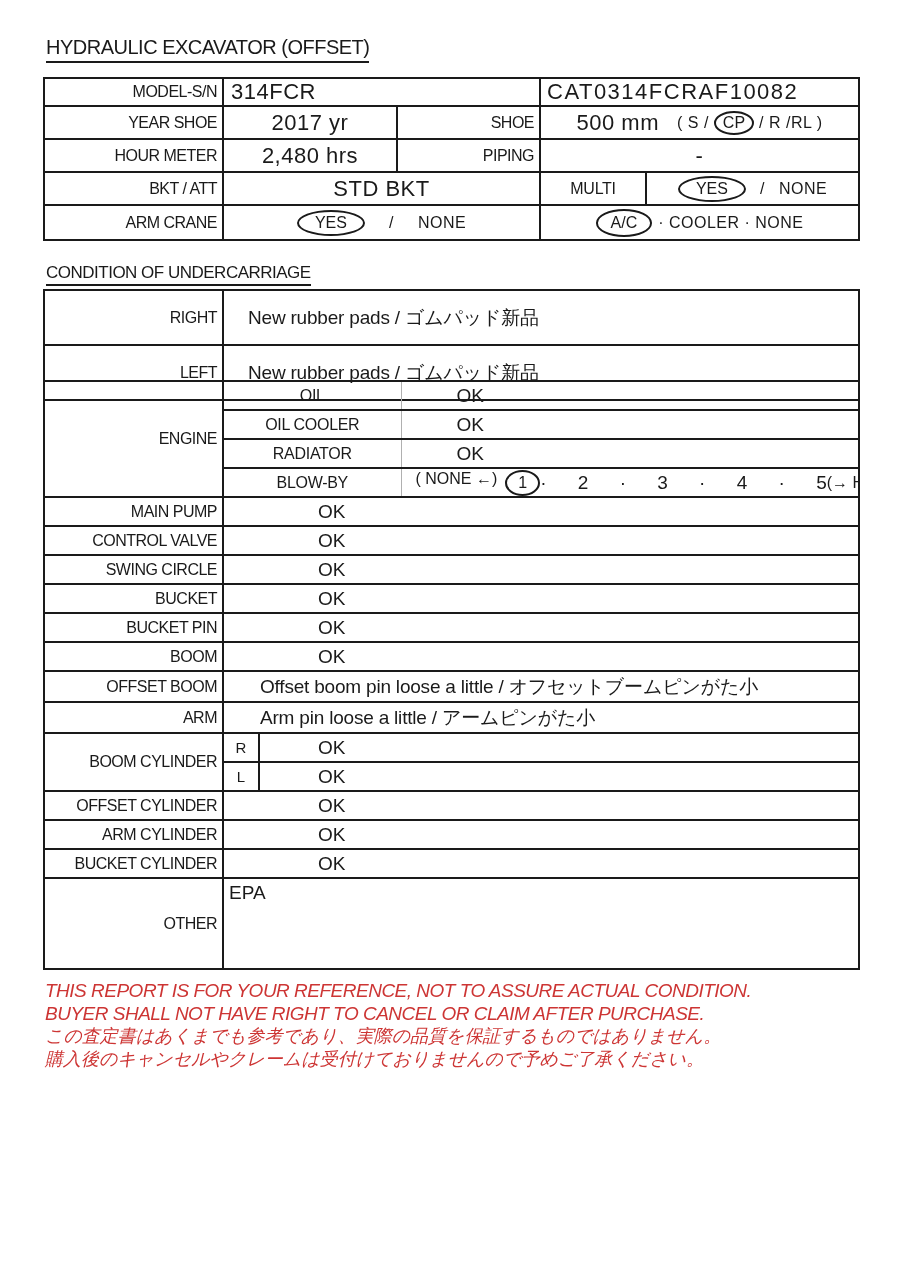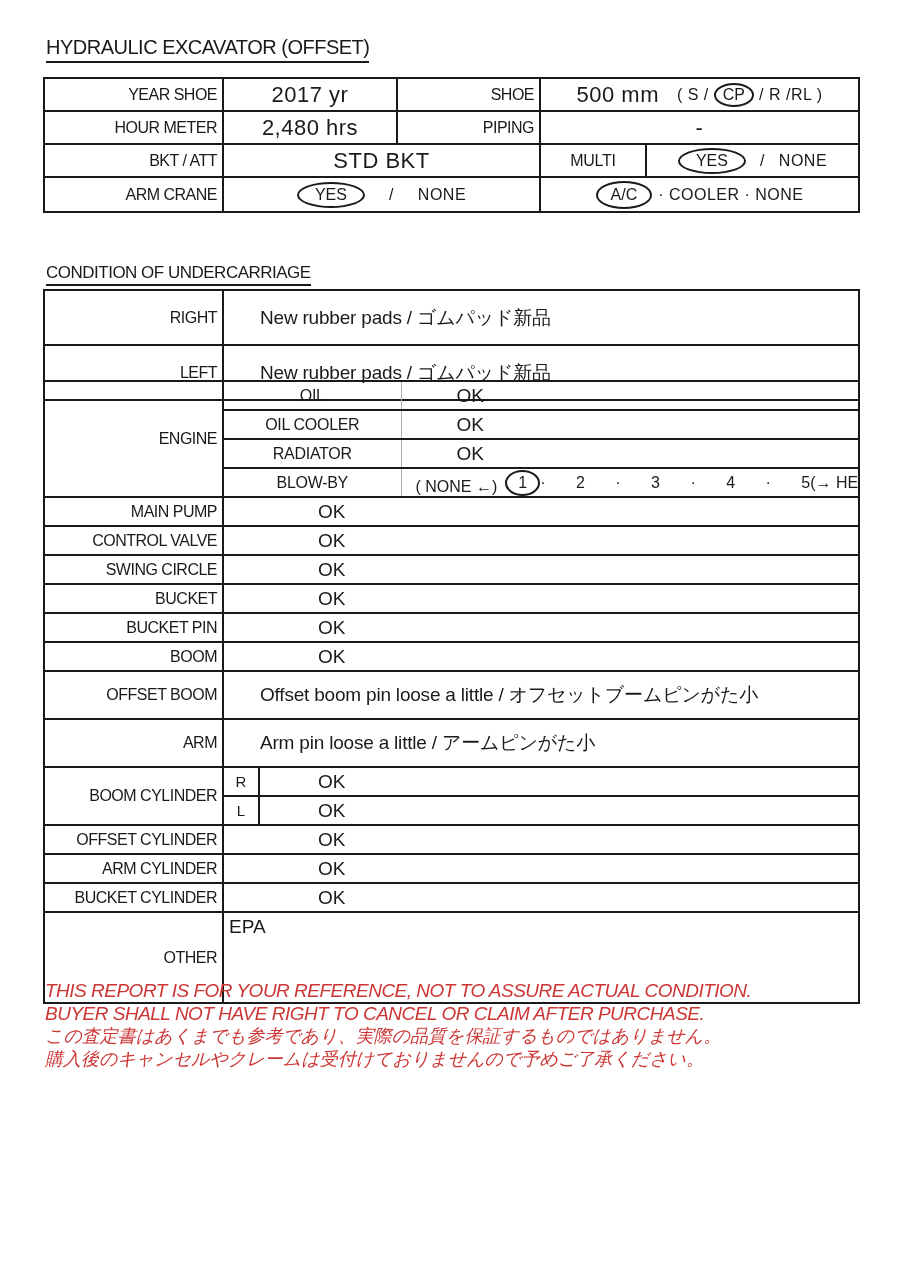--- a/index.html
+++ b/index.html
@@ -23,21 +23,21 @@
     display:inline-block;
   }
 
   table { position:absolute; left:43px; border-collapse:collapse; table-layout:fixed; width:815px; }
   .t1 { top:77px; }
   .t2 { top:289px; }
   .t3 { top:380px; }
   td { border:2px solid #1a1a1a; padding:0; vertical-align:middle; font-size:16px; overflow:hidden; }
 
   .h28{height:28px}.h33{height:33px}.h35{height:35px}.h39{height:55px}
-  .h29{height:29px}.h31{height:48px}.h91{height:91px}
+  .h29{height:29px}.h31{height:31px}.h91{height:91px}
 
   .lbl { text-align:right; padding-right:5px; letter-spacing:-0.5px; white-space:nowrap; }
   .cen { text-align:center; letter-spacing:-0.3px; }
   .big { font-size:22px; letter-spacing:0.5px; }
   .padl { padding-left:7px; }
   .serial { font-size:22px; letter-spacing:1.5px; padding-left:6px; }
 
   .flexc { display:flex; align-items:center; justify-content:center; height:100%; }
   .gap24 { gap:24px; }
   .gap8 { gap:8px; }
@@ -47,33 +47,33 @@
     border:2px solid #1a1a1a; border-radius:50%;
   }
   .circ-yes { padding:2px 16px; font-size:16px; }
   .circ-cp  { padding:1px 7px;  font-size:16px; margin:0 -3px; }
   .circ-ac  { padding:3px 13px; font-size:16px; margin-right:-4px; }
   .circ-one { padding:2px 11px; font-size:16px; }
 
   .opt { font-size:16px; letter-spacing:0.5px; }
   .shoe-open { margin-left:10px; }
 
-  .uc-val { font-size:19px; padding-left:36px; letter-spacing:-0.2px; }
+  .uc-val { font-size:19px; padding-left:24px; letter-spacing:-0.2px; }
 
   .sub { text-align:center; border-right:1px solid #b0b0b0; letter-spacing:-0.3px; }
   .eval { border-left:1px solid #b0b0b0; font-size:19px; padding-left:55px; }
   .ok  { font-size:19px; padding-left:94px; }
   .ok2 { font-size:19px; padding-left:58px; }
   .txt { font-size:19px; padding-left:36px; letter-spacing:-0.2px; }
   .rl  { text-align:center; font-size:15px; }
   .other-cell { vertical-align:top; padding:3px 0 0 5px; font-size:19px; }
 
   .blowby { display:flex; align-items:center; justify-content:space-between; height:100%; padding:0 12px 0 14px; }
-  .bb-left { display:inline-flex; align-items:flex-end; gap:8px; font-size:16px; white-space:nowrap; }
-  .bb-scale { font-size:16px; word-spacing:26px; white-space:nowrap; }
+  .bb-left { display:inline-flex; align-items:flex-start; gap:8px; font-size:16px; white-space:nowrap; }
+  .bb-scale { font-size:19px; word-spacing:26px; white-space:nowrap; }
   .bb-suffix { font-size:16px; white-space:nowrap; }
 
   .disclaimer { position:absolute; left:45px; top:979px; line-height:23px; }
   .disclaimer .en { font-size:19px; letter-spacing:-0.5px; }
   .disclaimer .jp { font-size:18px; letter-spacing:0px; }
   .disclaimer div { white-space:nowrap;font-style:italic; }
 </style>
 </head>
 <body>
 
@@ -83,20 +83,25 @@
 
   <table class="t1">
     <colgroup>
         <col style="width:179px">
         <col style="width:174px">
         <col style="width:143px">
         <col style="width:106px">
         <col style="width:213px">
       </colgroup>
     <tbody>
+        <tr class="h28">
+      <td class="lbl">MODEL-S/N</td>
+      <td class="big padl" colspan="2">314FCR</td>
+      <td class="serial" colspan="2">CAT0314FCRAF10082</td>
+    </tr>
     <tr class="h33">
       <td class="lbl">YEAR SHOE</td>
       <td class="cen big">2017 yr</td>
       <td class="lbl">SHOE</td>
       <td colspan="2">
         <div class="flexc gap8">
           <span class="big">500 mm</span>
           <span class="opt shoe-open">( S /</span>
           <span class="circ circ-cp">
                 <span>CP</span>

